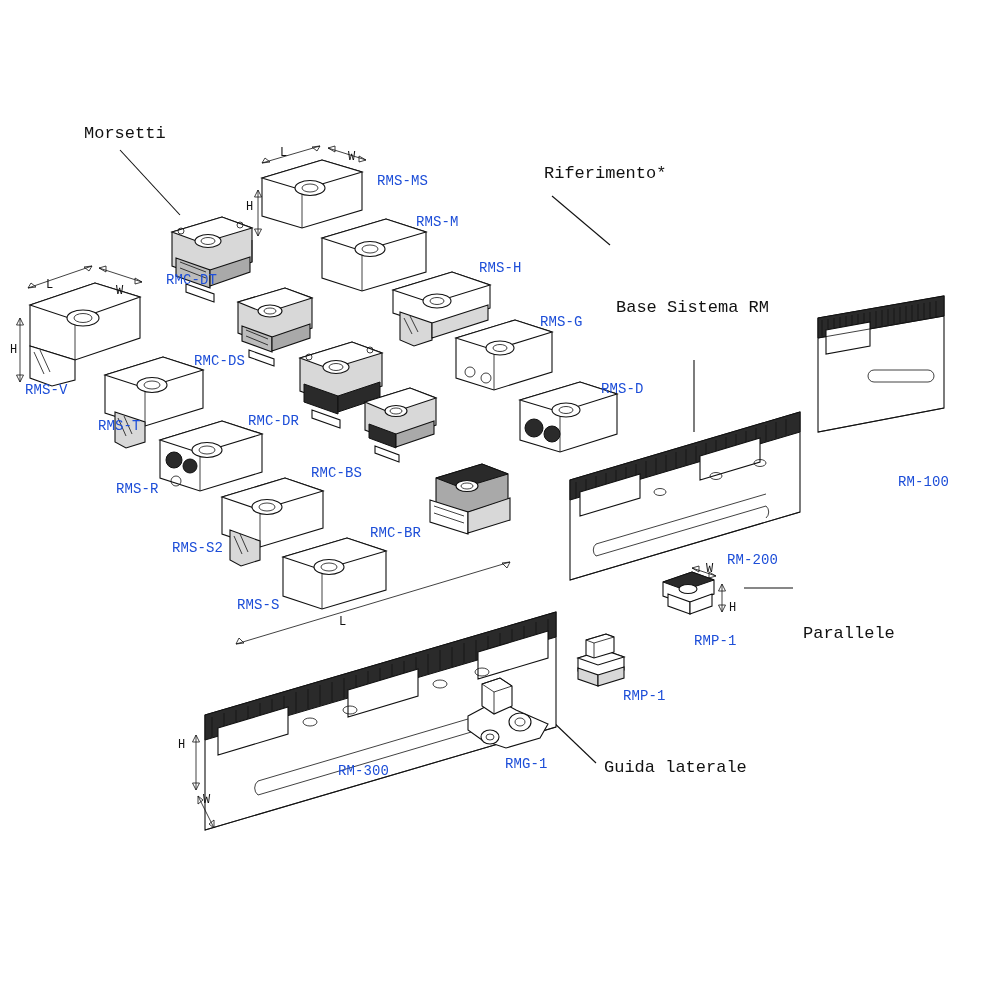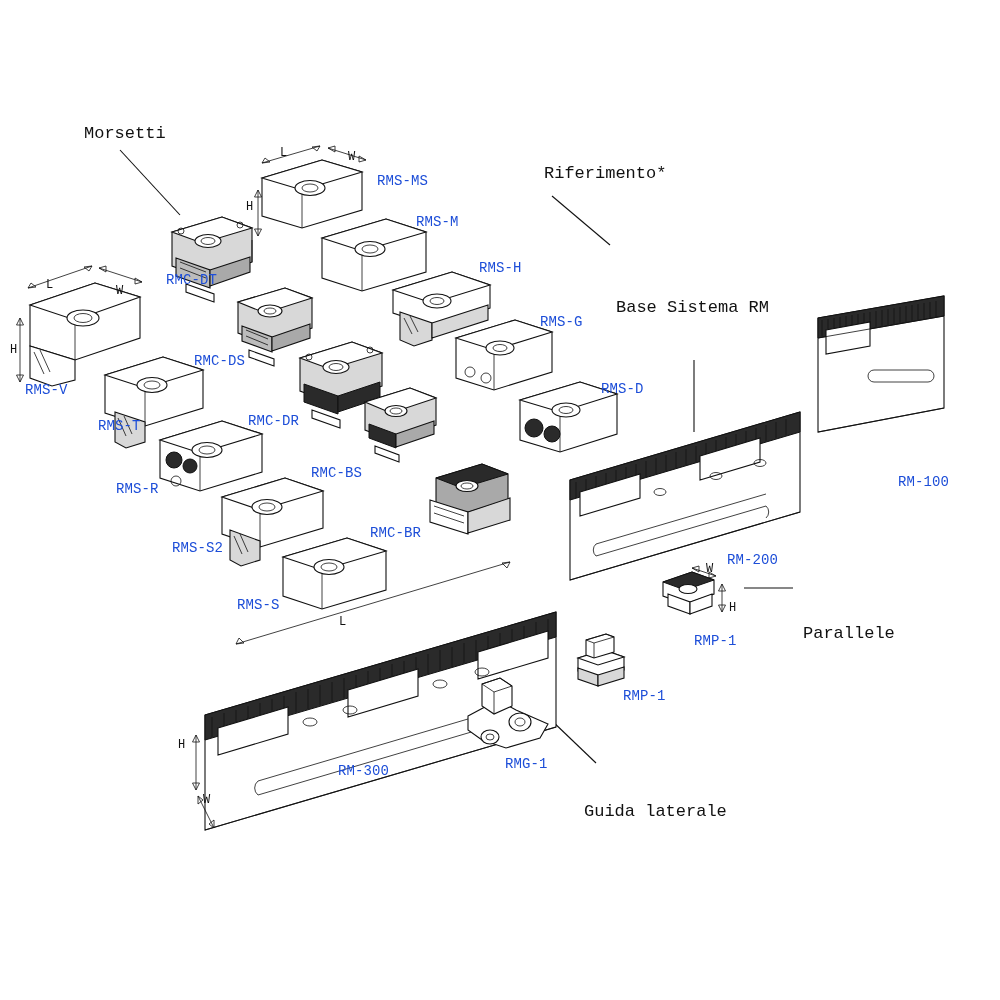--- a/index.html
+++ b/index.html
@@ -324,21 +324,21 @@
       <ellipse class="fillw" cx="490" cy="737" rx="9" ry="7"></ellipse>
       <ellipse class="thin" cx="490" cy="737" rx="4" ry="3"></ellipse>
     </g>
 
   </svg>
 
   <div class="grp" style="left:84px; top:124px;">Morsetti</div>
   <div class="grp" style="left:544px; top:164px;">Riferimento*</div>
   <div class="grp" style="left:616px; top:298px;">Base Sistema RM</div>
   <div class="grp" style="left:803px; top:578px;margin-top:46px;">Parallele</div>
-  <div class="grp" style="left:584px; top:758px;margin-top:44px;">Guida laterale</div>
+  <div class="grp" style="left:604px; top:758px;">Guida laterale</div>
 
   <div class="lbl" style="left:25px; top:382px;">RMS-V</div>
   <div class="lbl" style="left:58px; top:418px;margin-left:40px;">RMS-T</div>
   <div class="lbl" style="left:116px; top:481px;">RMS-R</div>
   <div class="lbl" style="left:172px; top:540px;">RMS-S2</div>
   <div class="lbl" style="left:237px; top:597px;">RMS-S</div>
 
   <div class="lbl" style="left:166px; top:272px;">RMC-DT</div>
   <div class="lbl" style="left:194px; top:353px;">RMC-DS</div>
   <div class="lbl" style="left:248px; top:413px;">RMC-DR</div>

